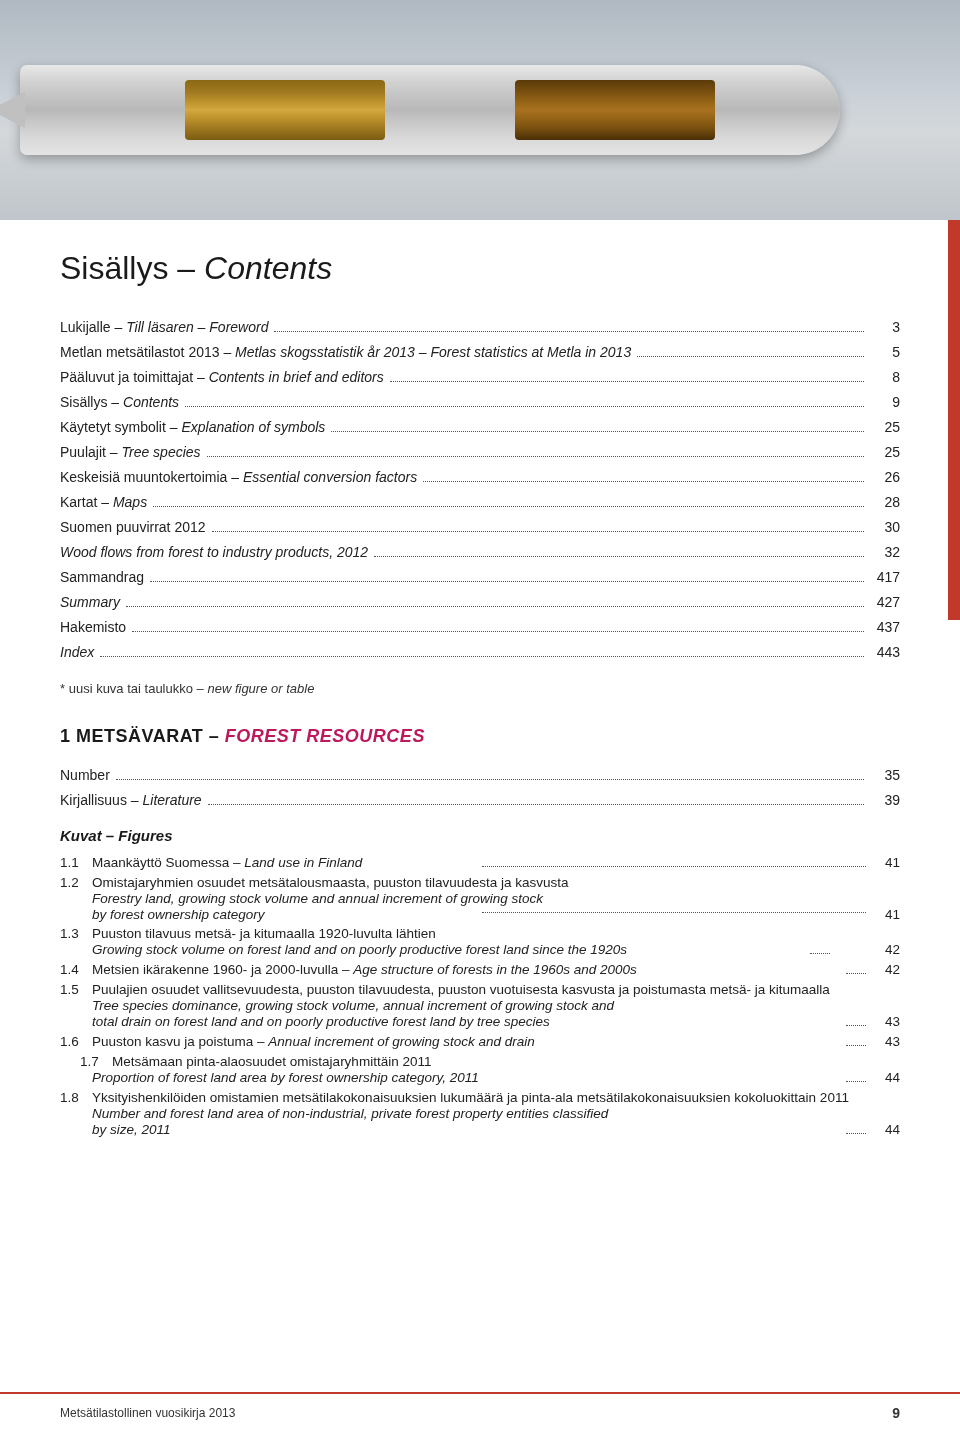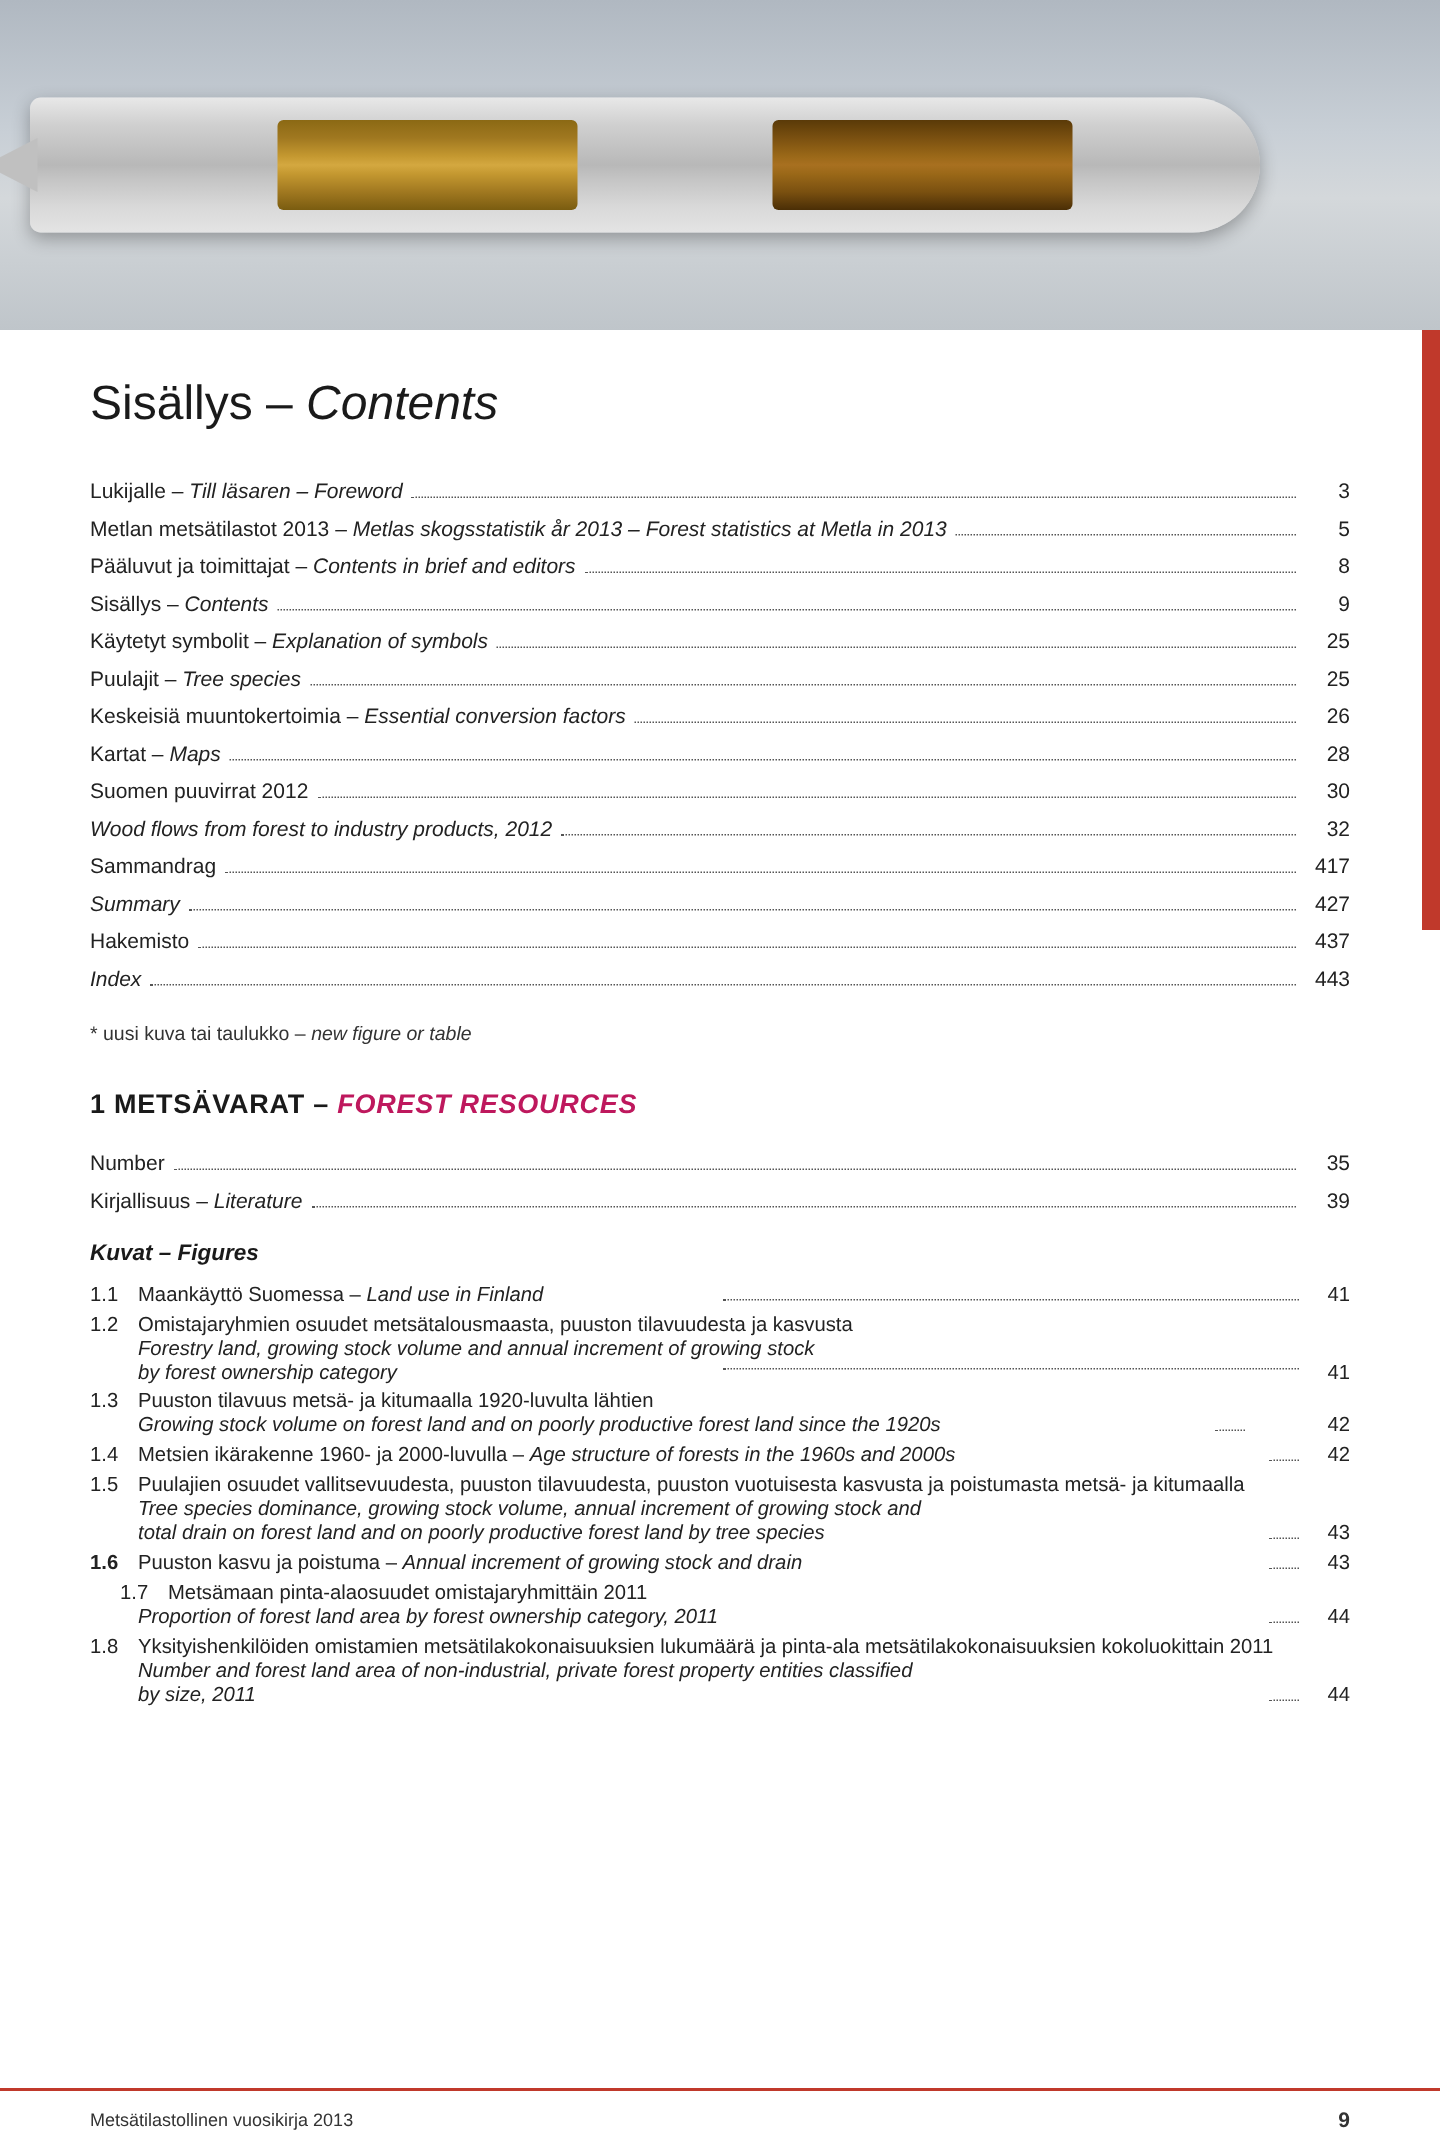--- a/index.html
+++ b/index.html
@@ -341,21 +341,21 @@
   <div style="display:flex; align-items:baseline; margin-bottom:1px; font-size:13.5px; padding-left:32px;">
     <span style="flex:1;"><em>Tree species dominance, growing stock volume, annual increment of growing stock and</em></span>
   </div>
   <div style="display:flex; align-items:baseline; margin-bottom:4px; font-size:13.5px; padding-left:32px;">
     <span style="flex:1;"><em>total drain on forest land and on poorly productive forest land by tree species</em></span>
     <span style="flex:0 0 20px; border-bottom:1px dotted #555; margin:0 6px 4px 6px;"></span>
     <span style="flex:0 0 28px; text-align:right;">43</span>
   </div>
 
   <div style="display:flex; align-items:baseline; margin-bottom:4px; font-size:13.5px;">
-    <span style="flex:0 0 32px;font-weight:bold;">1.6</span>
+    <span style="flex:0 0 32px;">1.6</span>
     <span style="flex:1;">Puuston kasvu ja poistuma – <em>Annual increment of growing stock and drain</em></span>
     <span style="flex:0 0 20px; border-bottom:1px dotted #555; margin:0 6px 4px 6px;"></span>
     <span style="flex:0 0 28px; text-align:right;">43</span>
   </div>
 
   <div style="display:flex; align-items:baseline; margin-bottom:1px; font-size:13.5px;margin-left:20px;">
     <span style="flex:0 0 32px;">1.7</span>
     <span style="flex:1;">Metsämaan pinta-alaosuudet omistajaryhmittäin 2011</span>
   </div>
   <div style="display:flex; align-items:baseline; margin-bottom:4px; font-size:13.5px; padding-left:32px;">

